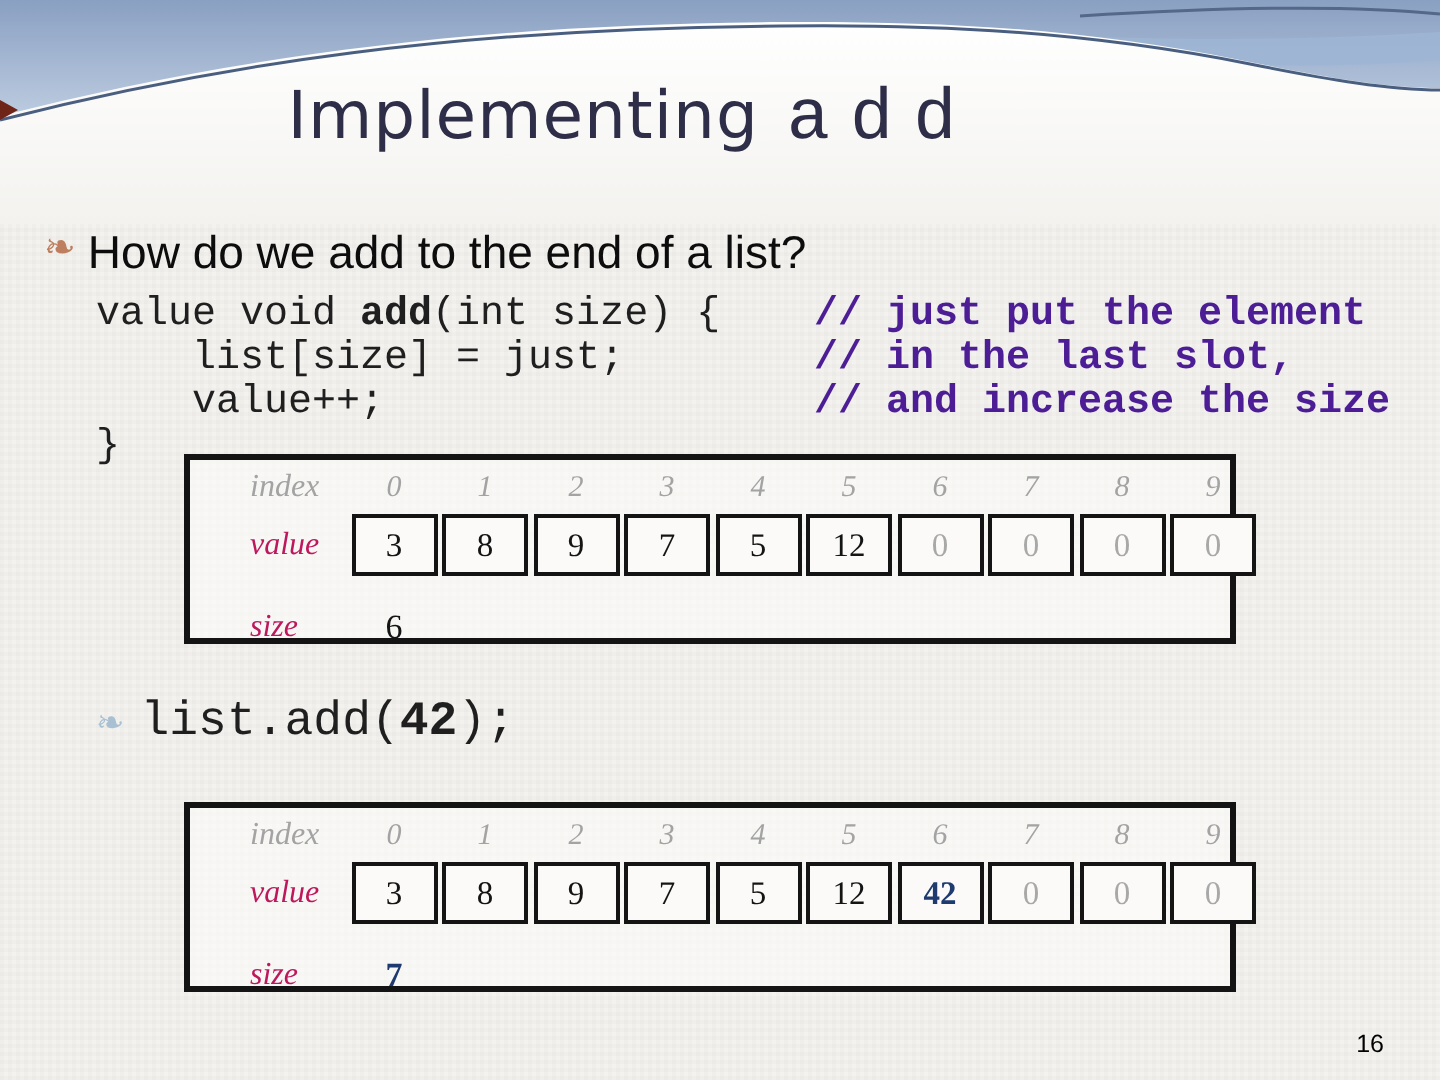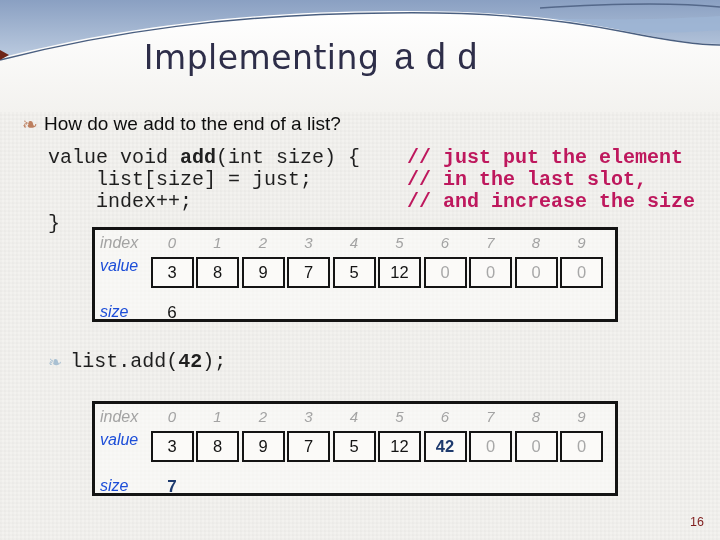--- a/index.html
+++ b/index.html
@@ -17,66 +17,66 @@
   .wave-hdr{position:absolute; top:0; left:0;}
   .title{
     position:absolute; top:38px; left:0; width:632px; text-align:center;
     color:#2e2e49; white-space:nowrap;
   }
   .title-main{font-family:"DejaVu Sans", sans-serif; font-size:33px; letter-spacing:0.5px;margin-top:16px;}
   .title-code{font-family:"Liberation Mono", monospace; font-size:36px; letter-spacing:10px; margin-left:14px;}
   .bullet-row{position:absolute; display:flex; align-items:flex-start;}
   .b1{left:22px; top:113px;}
   .b1 .bullet-glyph{color:#bd7f5f;}
-  .b1 .bullet-text{font-size:19px; color:#0d0d0d; margin-left:6px;}
+  .b1 .bullet-text{font-size:23px; color:#0d0d0d; margin-left:6px;}
   .bullet-glyph{font-size:19px; line-height:22px; font-family:"DejaVu Sans", sans-serif;}
   .code-pre{
     position:absolute; margin:0; white-space:pre;
     font-family:"Liberation Mono", monospace; font-size:20px; line-height:22px;
   }
   .code-main{left:48px; top:147px; color:#1f1f1f;}
-  .code-comments{left:407px; top:147px; color:#be185d; font-weight:bold;}
+  .code-comments{left:407px; top:147px; color:#4c1d95; font-weight:bold;}
   .kw-bold{font-weight:bold;}
   .b2{left:48px; top:351px;}
   .b2 .bullet-glyph{color:#a9c0d2; font-size:17px;}
   .call-text{
-    font-family:"Liberation Mono", monospace; font-size:20px; line-height:22px;
+    font-family:"Liberation Mono", monospace; font-size:24px; line-height:22px;
     color:#1f1f1f; margin-left:8px; white-space:pre;
   }
   .array-box{
     position:absolute; left:92px; width:526px; height:95px;
     border:3px solid #141414; box-sizing:border-box;
     background:rgba(252,252,250,0.6);
   }
   .t1{top:227px;} .t2{top:401px;}
-  .arr-row{display:flex; gap:2.5px; padding-left:5px;}
+  .arr-row{display:flex; align-items:center; gap:2.5px; padding-left:30px;font-family:Liberation Serif, serif;}
   .row-idx{margin-top:4px; height:20px;}
   .row-val{margin-top:3px;}
   .row-size{margin-top:15px; height:21px;}
   .row-label{
-    width:48px; flex:none; font-style:italic; font-size:16px; color:#1d4ed8;
+    width:48px; flex:none; font-style:italic; font-size:16px; color:#be185d;
   }
   .row-label.muted{color:#a3a3a3;}
   .idx-cell{
     width:43px; flex:none; text-align:center;
     font-style:italic; font-size:15px; color:#a3a3a3;
   }
   .val-cell{
     width:43px; height:31px; flex:none; box-sizing:border-box;
     border:2px solid #141414; background:#fbfaf8;
     display:flex; align-items:center; justify-content:center;
     font-size:16.5px; color:#141414;
   }
   .val-cell.muted{color:#a8a8a8;}
   .val-cell.hl{color:#1e3a6e; font-weight:bold;}
   .size-val{width:43px; flex:none; text-align:center; font-size:17px; color:#141414;}
   .size-val.hl{color:#1e3a6e; font-weight:bold;}
   .page-num{
-    position:absolute; left:690px; top:515px; width:24px; 
-    font-size:12.5px; color:#7f1d1d;
+    position:absolute; left:668px; top:515px; width:24px; text-align:right;
+    font-size:12.5px; color:#000000;
   }
 </style>
 </head>
 <body>
 
 <div class="slide">
 
   <svg class="wave-hdr" width="720" height="112" viewBox="0 0 720 112">
     <defs>
       <linearGradient id="sky" x1="0" y1="0" x2="0" y2="1">
@@ -100,21 +100,21 @@
     <span class="title-main">Implementing</span><span class="title-code">add</span>
   </div>
 
   <div class="bullet-row b1">
     <span class="bullet-glyph">❧</span>
     <span class="bullet-text">How do we add to the end of a list?</span>
   </div>
 
   <pre class="code-pre code-main"><span><span>value void </span><span class="kw-bold">add</span><span>(int size) {</span></span>
 <span>    list[size] = just;</span>
-<span>    index++;</span>
+<span>    value++;</span>
 <span>}</span></pre>
 
   <pre class="code-pre code-comments"><span>// just put the element</span>
 <span>// in the last slot,</span>
 <span>// and increase the size</span></pre>
 
   <div class="array-box t1">
     <div class="arr-row row-idx">
       <span class="row-label muted">index</span>
       <span class="idx-cell">0</span>

